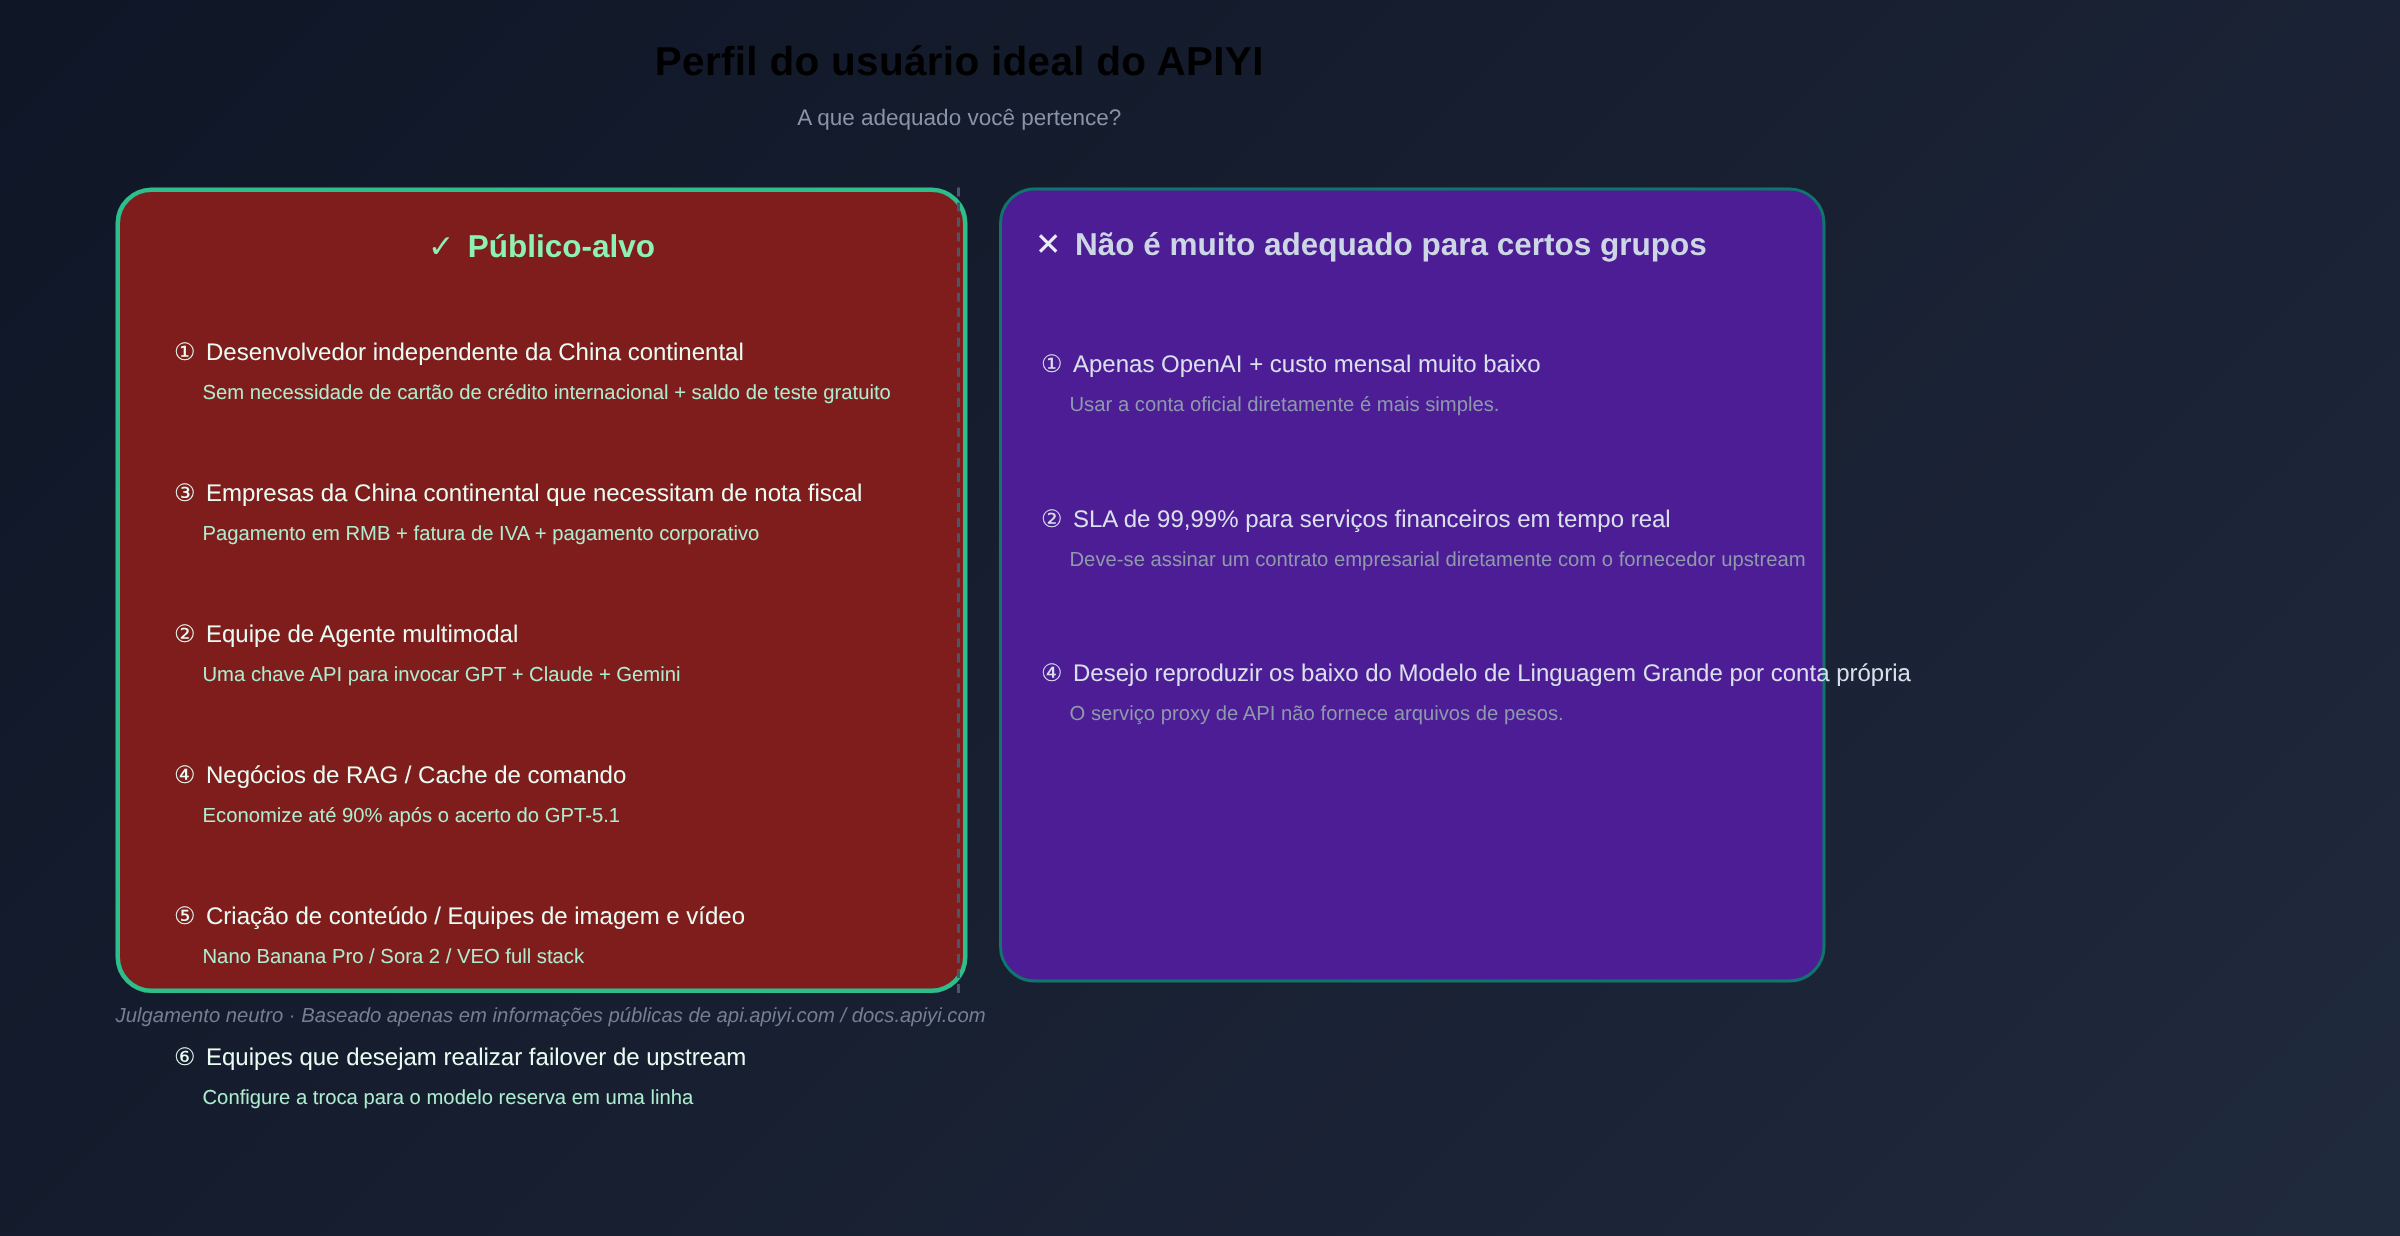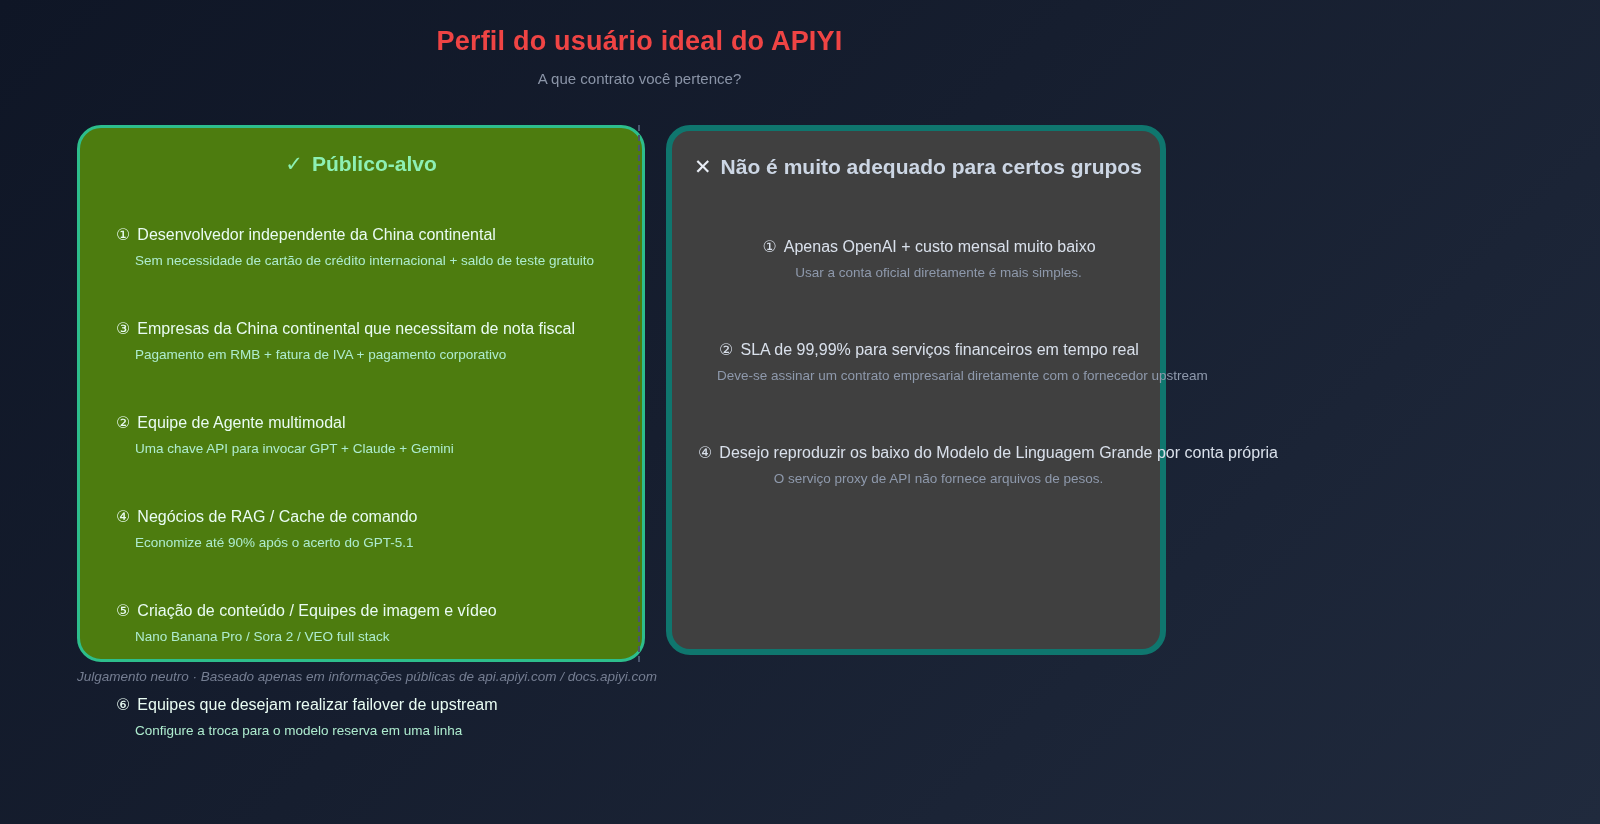--- a/index.html
+++ b/index.html
@@ -7,46 +7,46 @@
   body {
     font-family:"Liberation Sans","DejaVu Sans",sans-serif;
     background:linear-gradient(135deg,#0f1626 0%,#161e2f 45%,#202a3d 100%);
     color:#e8ecf3;
     position:relative;
   }
   .stage { position:absolute; inset:0; }
 
   
   .header { position:absolute; left:77px; top:26px; width:1125px; text-align:center; }
-  .page-title { font-size:27px; font-weight:bold; color:#ef4444; letter-spacing:.2px; }
+  .page-title { font-size:27px; font-weight:bold; color:#000000; letter-spacing:.2px; }
   .page-subtitle { margin-top:13px; font-size:15px; color:#8a94a7; }
 
   
   .panel { position:absolute; top:125px; border-radius:24px; }
   .panel-green {
     left:77px; width:568px; height:537px;
-    background:#4d7c0f; border:3px solid #2dbe8c;
+    background:#7f1d1d; border:3px solid #2dbe8c;
     padding:24px 0 0 36px;
   }
   .panel-gray {
-    left:666px; width:500px; height:530px;
-    background:#404040; border:6px solid #0f766e;
+    left:666px; width:551px; height:530px;
+    background:#4c1d95; border:2px solid #0f766e;
     padding:24px 0 0 22px;
   }
   .panel-title { font-size:21px; font-weight:bold; white-space:nowrap; }
   .panel-green .panel-title { text-align:center; margin-right:36px; color:#8df0b4; }
   .panel-gray .panel-title { text-align:left; color:#ccd6e4; }
   .panel-title .p-icon { margin-right:9px; font-weight:bold; }
   .panel-gray .panel-title .p-icon { color:#e9eef6; }
 
   .items { margin-top:32px; }
   .panel-gray .items { margin-top:57px; margin-left:4px; }
 
   .item { margin-bottom:26px; }
-  .panel-gray .item { margin-bottom:57px;text-align:center; }
+  .panel-gray .item { margin-bottom:57px; }
   .item-title { font-size:16px; line-height:22px; white-space:nowrap; }
   .panel-green .item-title { color:#e9fcf3;margin-top:48px; }
   .panel-gray  .item-title { color:#d9e0eb; }
   .item-title .num { margin-right:7px; font-weight:normal; }
   .item-desc { margin-top:6px; margin-left:19px; font-size:13.5px; line-height:18px; white-space:nowrap; }
   .panel-green .item-desc { color:#aeeccf; }
   .panel-gray  .item-desc { color:#8e99ac; }
 
   
   .divider {
@@ -60,21 +60,21 @@
     text-align:left; font-style:italic; font-size:13.5px; color:#757e92;
   }
 </style>
 </head>
 <body>
 
 <div class="stage">
 
   <div class="header">
     <div class="page-title">Perfil do usuário ideal do APIYI</div>
-    <div class="page-subtitle">A que contrato você pertence?</div>
+    <div class="page-subtitle">A que adequado você pertence?</div>
   </div>
 
   <section class="panel panel-green">
     <h2 class="panel-title">
       <span class="p-icon">✓</span><span>Público-alvo</span>
     </h2>
     <div class="items">
       <div class="item">
         <div class="item-title"><span class="num">①</span><span>Desenvolvedor independente da China continental</span></div>
         <div class="item-desc">Sem necessidade de cartão de crédito internacional + saldo de teste gratuito</div>

